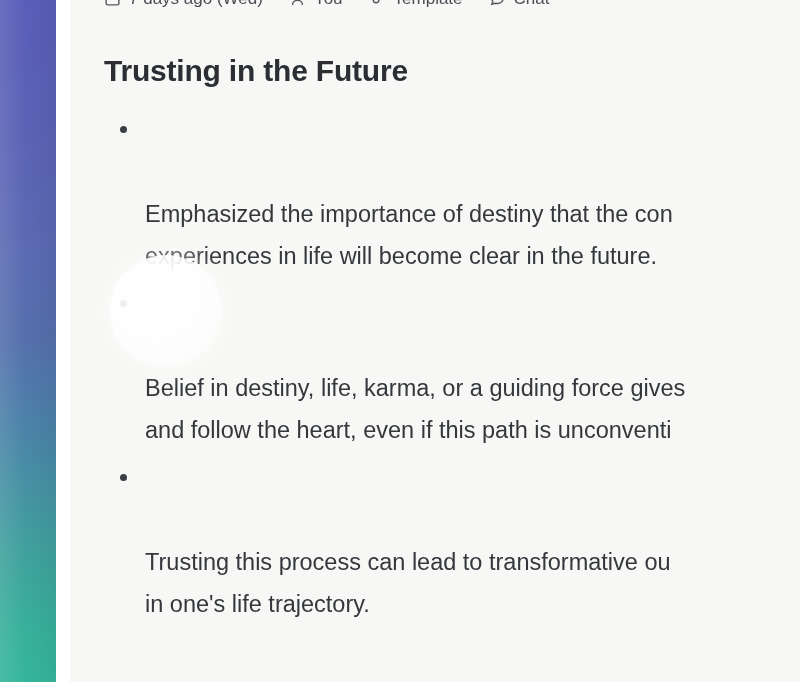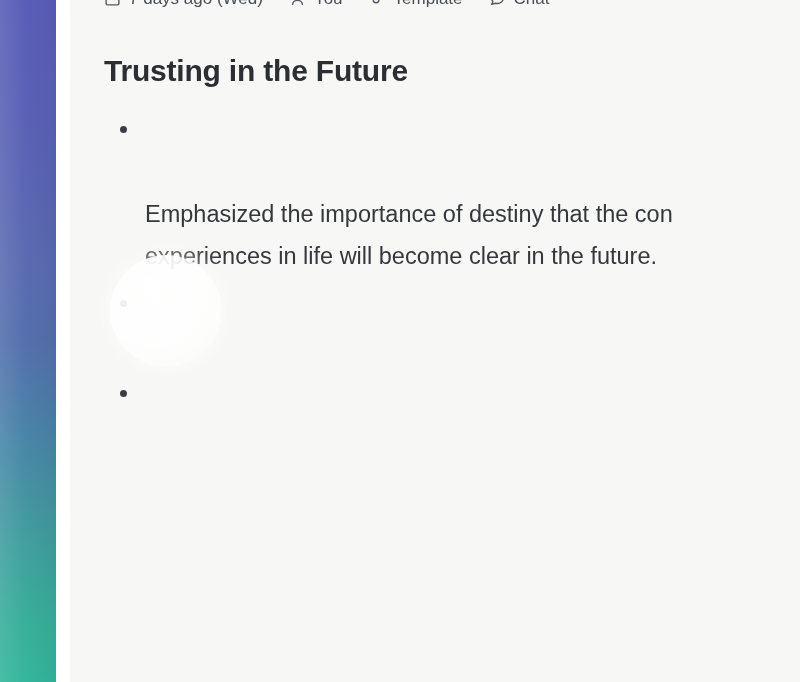--- a/index.html
+++ b/index.html
@@ -225,23 +225,27 @@
       <h2 class="section-heading heading-1">Trusting in the Future</h2>
 
       <ul class="bullets">
         <li>
           <span class="dot"></span>
           <span>Emphasized the importance of destiny that the con
 experiences in life will become clear in the future.</span>
         </li>
         <li>
           <span class="dot"></span>
+          <span>Belief in destiny, life, karma, or a guiding force gives
+and follow the heart, even if this path is unconventi</span>
         </li>
         <li>
           <span class="dot"></span>
+          <span>Trusting this process can lead to transformative ou
+in one's life trajectory.</span>
         </li>
       </ul>
 
     </div>
   </div>
 
   <div class="cursor-spotlight">
     <div class="glint"></div>
   </div>
 

